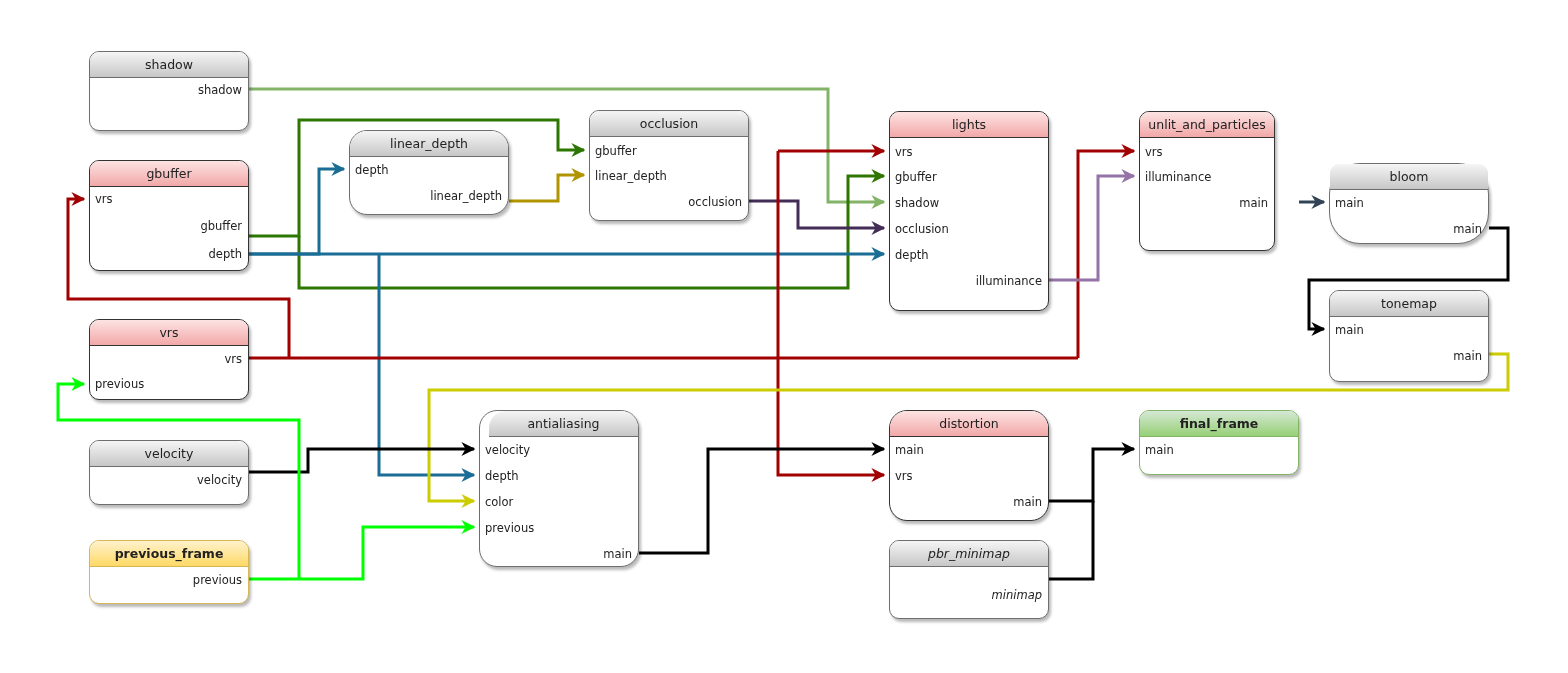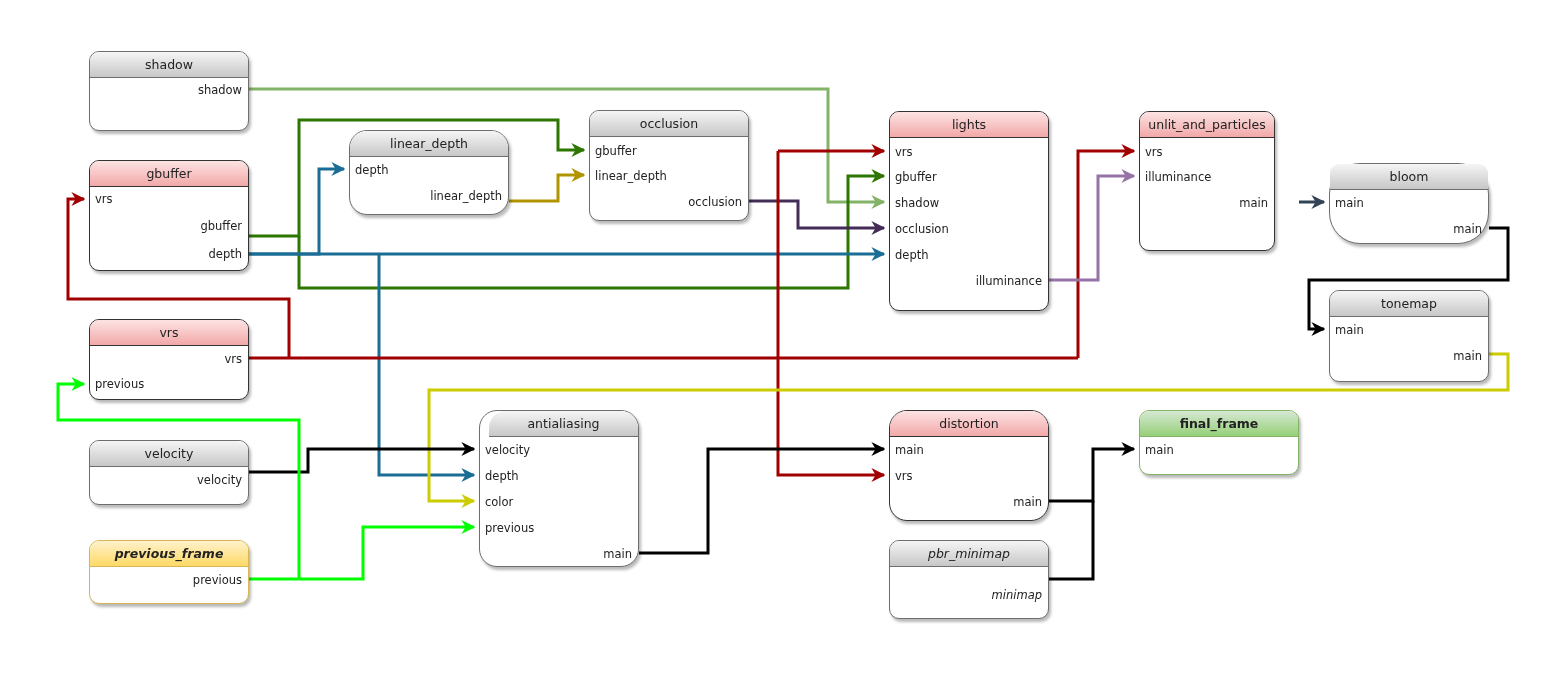--- a/index.html
+++ b/index.html
@@ -10,21 +10,21 @@
           border-radius: 10px; box-shadow: 2px 3px 3px rgba(0,0,0,0.28); box-sizing: border-box; }
   .node.soft { border-color: #6e6e6e; }
   .node.round { border-radius: 18px; }
   .node .hdr { height: 25px; line-height: 25px; text-align: center; font-size: 12.5px; color: #222;
                border-bottom: 1px solid #333; border-radius: 9px 9px 0 0;
                background: linear-gradient(#f5f5f5, #c7c7c7); }
   .node.round .hdr { border-radius: 17px 17px 0 0; }
   .node.soft .hdr { border-bottom-color: #6e6e6e; }
   .node.red .hdr { background: linear-gradient(#fde3e3, #f2a8a8); }
   .node.yellow { border-color: #d6b656; }
-  .node.yellow .hdr { background: linear-gradient(#fff2cc, #ffd966); border-bottom-color: #d6b656; font-weight: bold; font-style: italic; }
+  .node.yellow .hdr { background: linear-gradient(#fff2cc, #ffd966); border-bottom-color: #d6b656; font-weight: bold; }
   .node.green { border-color: #82b366; }
   .node.green .hdr { background: linear-gradient(#d5e8d4, #97d077); border-bottom-color: #82b366; font-weight: bold; }
   .port { position: absolute; font-size: 11.5px; color: #222; line-height: 14px; white-space: nowrap; }
   .port.in { left: 5px; }
   .port.out { right: 6px; }
 </style>
 </head>
 <body>
 
 <svg id="edges" xmlns="http://www.w3.org/2000/svg">

